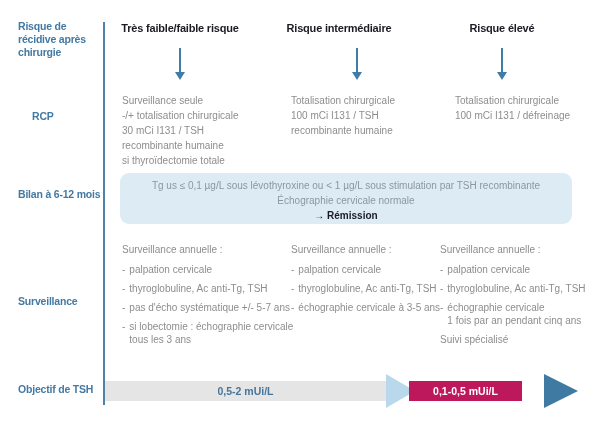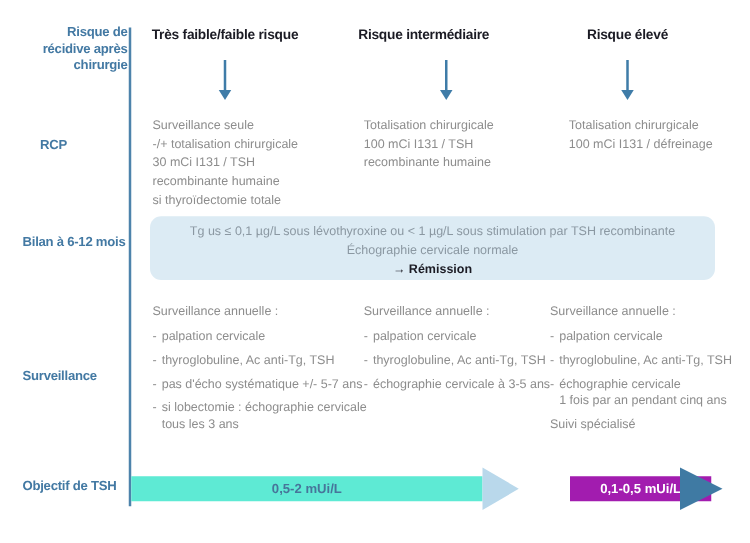--- a/index.html
+++ b/index.html
@@ -40,33 +40,33 @@
   
   .surv-block{position:absolute;top:243px;color:#8d8d8d;font-size:10px;line-height:13px;}
   .surv-title{margin-bottom:7px;}
   .surv-item{display:flex;margin-bottom:6px;}
   .surv-item .dash{flex:0 0 auto;margin-right:4px;}
   .surv-item .txt{white-space:pre-line;}
   .surv-footer{margin-top:2px;}
   
   .arrow-body{position:absolute;top:381px;height:20px;display:flex;align-items:center;justify-content:center;}
   .arrow-head{position:absolute;top:374px;width:0;height:0;border-top:17px solid transparent;border-bottom:17px solid transparent;}
-  .arrow-light{background:#5eead4;left:105px;width:281px;}
+  .arrow-light{background:#e5e5e5;left:105px;width:281px;}
   .arrow-light-head{left:386px;border-left:29px solid #b9d8eb;}
   .arrow-light .lbl{color:#47759a;font-weight:bold;font-size:10.5px;}
-  .arrow-dark{background:#a21caf;left:456px;width:113px;}
+  .arrow-dark{background:#be185d;left:409px;width:113px;}
   .arrow-dark-head{left:544px;border-left:34px solid #3f7aa3;}
   .arrow-dark .lbl{color:#ffffff;font-weight:bold;font-size:10.5px;}
 </style>
 </head>
 <body>
 
 <div id="stage">
 
-  <div class="row-label" style="top:20px;text-align:right;">Risque de récidive après chirurgie</div>
+  <div class="row-label" style="top:20px;">Risque de récidive après chirurgie</div>
   <div class="row-label" style="top:110px;margin-left:14px;">RCP</div>
   <div class="row-label" style="top:188px;">Bilan à 6-12 mois</div>
   <div class="row-label" style="top:295px;">Surveillance</div>
   <div class="row-label" style="top:383px;">Objectif de TSH</div>
 
   <div class="vline"></div>
 
   <div class="col-header" style="left:110px;">Très faible/faible risque</div>
   <div class="col-header" style="left:269px;">Risque intermédiaire</div>
   <div class="col-header" style="left:432px;">Risque élevé</div>

